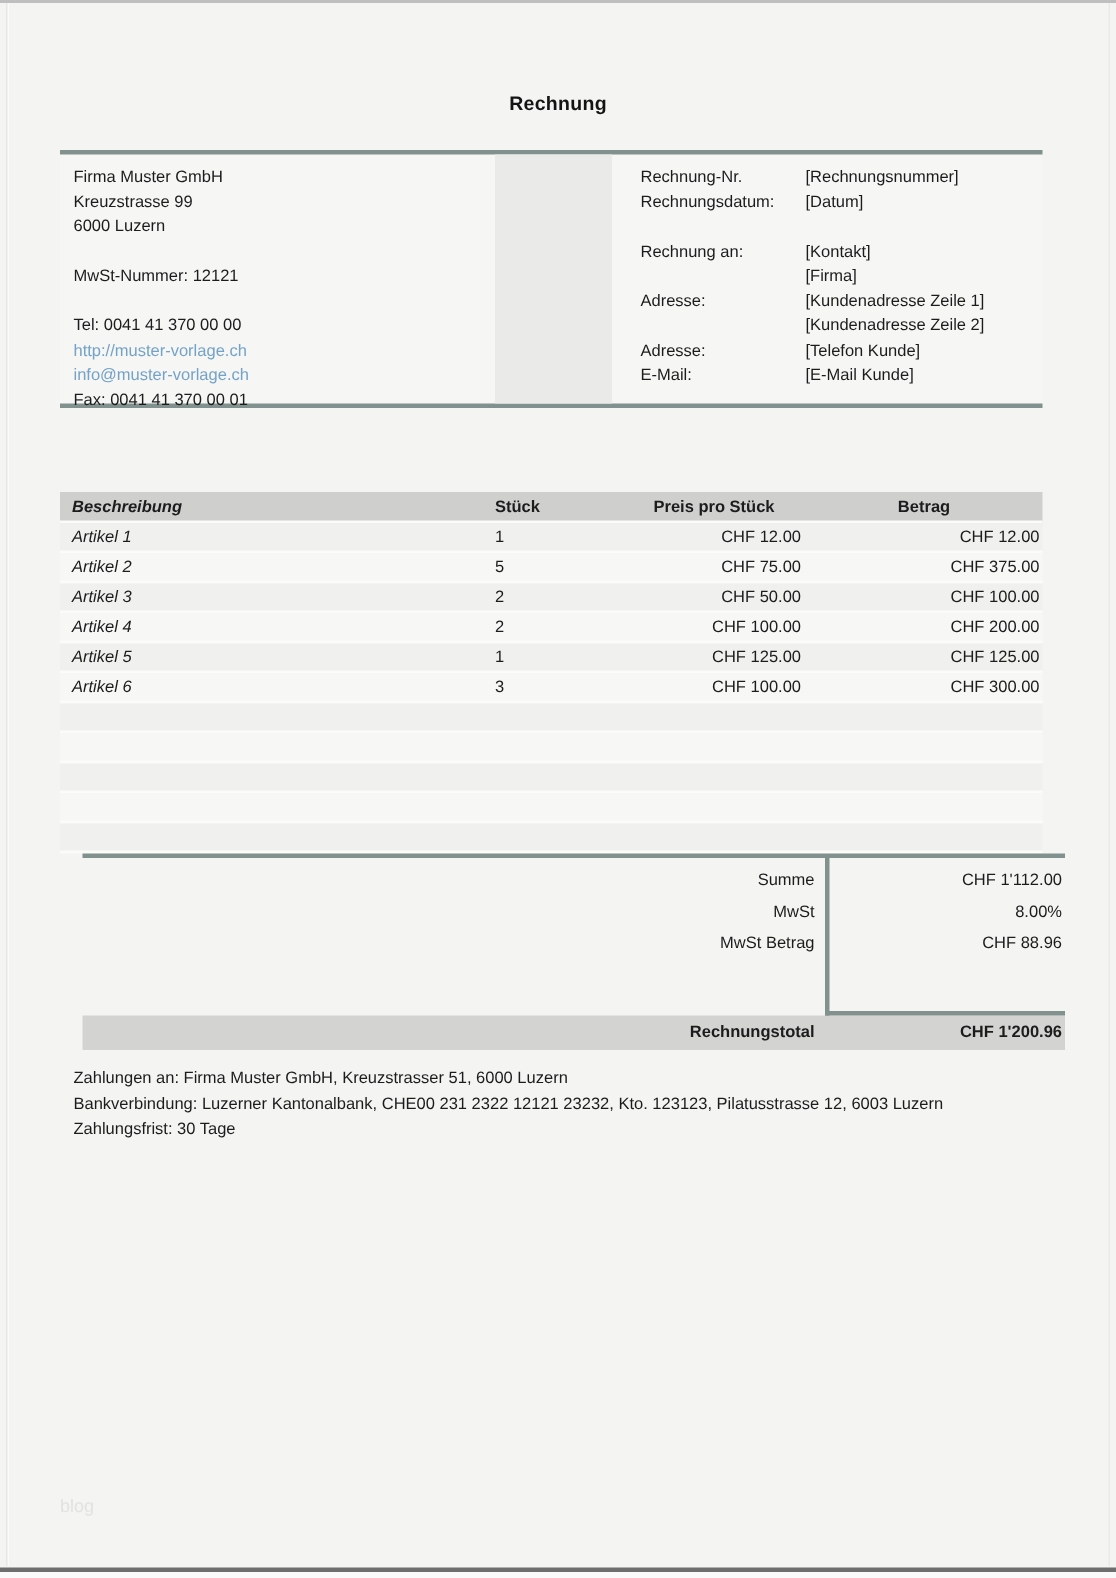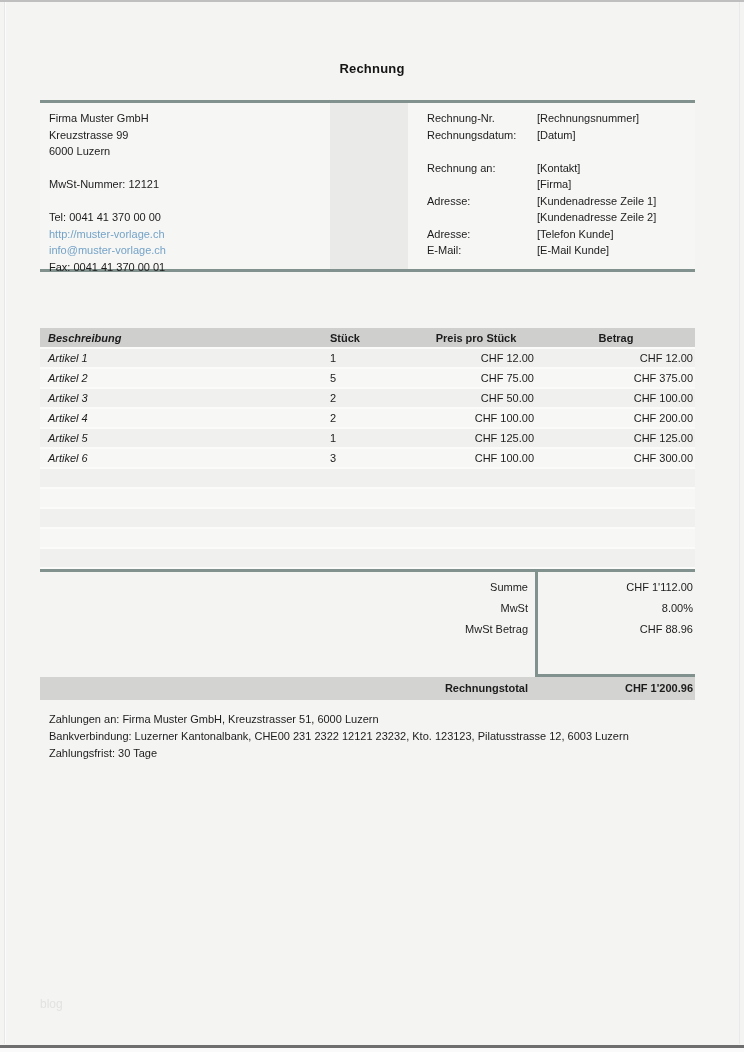--- a/index.html
+++ b/index.html
@@ -44,21 +44,21 @@
   .trow:nth-child(even){background:#f0f0ef;}
   .trow:nth-child(odd){background:#f7f7f6;}
   .trow.thead{background:var(--table-header-bg);}
   .c1{flex:0 0 290px;padding-left:8px;text-align:left;font-style:italic;}
   .c2{flex:0 0 85px;text-align:left;}
   .c3{flex:0 0 122px;text-align:right;padding-right:3px;}
   .c4{flex:0 0 158px;text-align:right;padding-right:2px;}
   .thead .c3,.thead .c4{text-align:center;padding-right:0;}
 
   
-  .summary{position:absolute;left:40px;top:569px;width:655px;height:131px;
+  .summary{position:absolute;left:55px;top:569px;width:655px;height:131px;
     border-top:3px solid var(--rule);font-size:11px;}
   .summary-divider{position:absolute;left:495px;top:0;bottom:0;width:3px;background:var(--rule);}
   .sum-rows{padding-top:5px;}
   .sum-row{display:flex;height:21px;line-height:21px;}
   .sum-label{flex:0 0 492px;text-align:right;padding-right:4px;}
   .sum-value{flex:1;text-align:right;padding-right:2px;}
   .total-bar{position:absolute;left:0;right:0;top:105px;height:23px;background:var(--total-bar-bg);
     display:flex;font-weight:700;line-height:23px;}
   .total-bar::before{content:"";position:absolute;left:495px;right:0;top:-3px;height:3px;background:var(--rule);}
 

